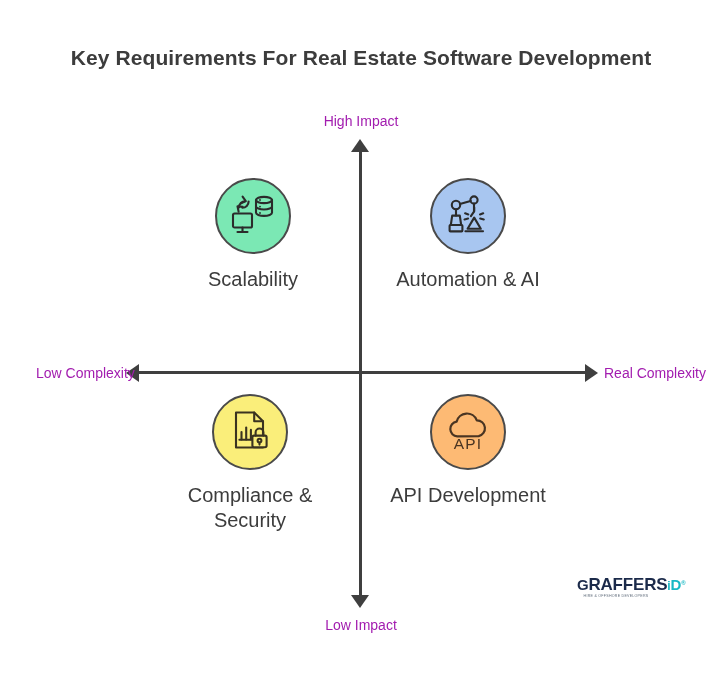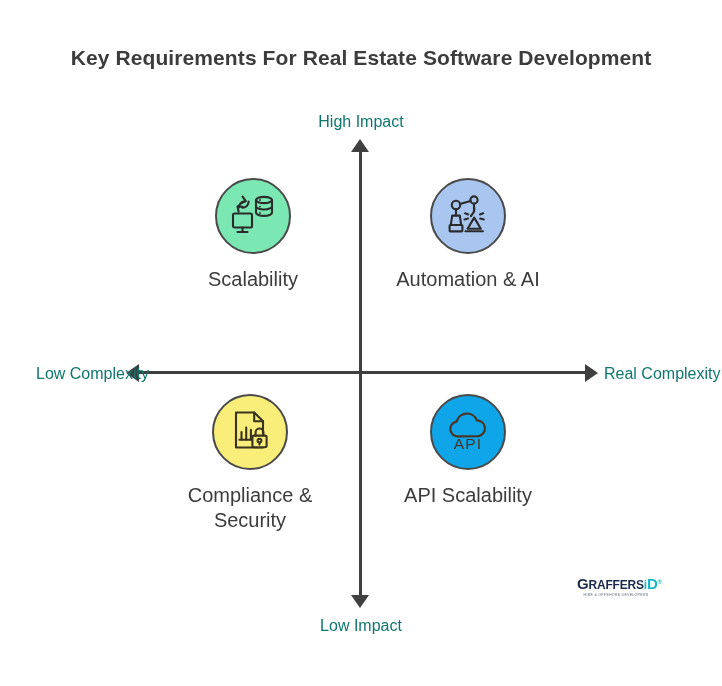--- a/index.html
+++ b/index.html
@@ -81,22 +81,22 @@
     left: 585px;
     top: 364px;
     border-top: 9px solid transparent;
     border-bottom: 9px solid transparent;
     border-left: 13px solid #3f3f3f;
   }
 
   
   .axis-label {
     position: absolute;
-    color: #0f766e;
-    font-size: 16px;
+    color: #a21caf;
+    font-size: 14px;
     white-space: nowrap;
   }
   .label-top {
     left: 0;
     top: 113px;
     width: 722px;
     text-align: center;
   }
   .label-bottom {
     left: 0;
@@ -151,21 +151,21 @@
     text-align: center;
     line-height: 1;
   }
   .logo-main {
     font-size: 12.5px;
     font-weight: bold;
     letter-spacing: -0.2px;
     white-space: nowrap;
   }
   .logo-g { font-size: 15px; color: #1b2a4a; }
-  .logo-raffers { font-size: 12px; color: #1b2a4a; }
+  .logo-raffers { font-size: 17px; color: #1b2a4a; }
   .logo-i { font-size: 12px; color: #17b8c4; }
   .logo-d { font-size: 15px; color: #17b8c4; }
   .logo-tm {
     font-size: 6px;
     color: #17b8c4;
     vertical-align: super;
   }
   .logo-tag {
     margin-top: 2px;
     font-size: 3.6px;
@@ -265,31 +265,31 @@
 
           <path d="M31.2 28.6l6.6 11.2H24.6z"></path>
           <line x1="22.4" y1="42.2" x2="40" y2="42.2"></line>
         </svg>
       </span>
     </div>
     <div class="quad-label">Automation &amp; AI</div>
   </div>
 
   <div class="quad quad-api">
-    <div class="badge" style="background:#0ea5e9">
+    <div class="badge" style="background:#fdba74">
       <span>
         <svg width="52" height="52" viewBox="0 0 52 52" fill="none" stroke="#4a3522" stroke-width="2.2" stroke-linecap="round" stroke-linejoin="round">
 
           <path d="M15.2 32.4a7.4 7.4 0 0 1-0.6-14.7 10.6 10.6 0 0 1 20.2-1.4 8 8 0 0 1 1.9 15.8z"></path>
 
           <text x="26" y="45.2" font-family="'Liberation Sans', sans-serif" font-size="15.5" font-weight="500" letter-spacing="1.2" fill="#4a3522" stroke="none" text-anchor="middle">API</text>
         </svg>
       </span>
     </div>
-    <div class="quad-label">API Scalability</div>
+    <div class="quad-label">API Development</div>
   </div>
 
   <div class="logo">
     <div class="logo-main"><span class="logo-g">G</span><span class="logo-raffers">RAFFERS</span><span class="logo-i">i</span><span class="logo-d">D</span><span class="logo-tm">®</span></div>
     <div class="logo-tag">HIRE &amp; OFFSHORE DEVELOPERS</div>
   </div>
 
 </div>
 
 </body></html>

